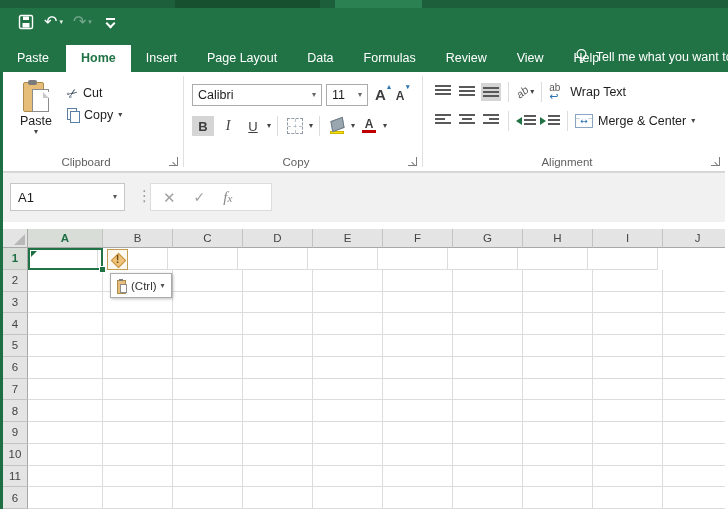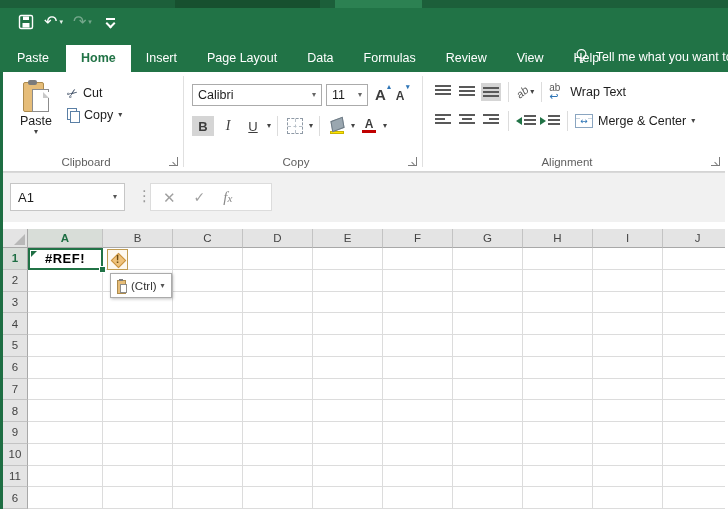--- a/index.html
+++ b/index.html
@@ -421,21 +421,20 @@
           <div class="rowhdr">6</div>
           <div class="rowhdr">7</div>
           <div class="rowhdr">8</div>
           <div class="rowhdr">9</div>
           <div class="rowhdr">10</div>
           <div class="rowhdr">11</div>
           <div class="rowhdr">6</div>
         </div>
       <div class="cellsArea" id="cellsArea">
           <div class="sheet-row">
-            <div class="cell err" style="width: 75px;">#REF!</div>
             <div class="cell" style="width: 70px;"></div>
             <div class="cell" style="width: 70px;"></div>
             <div class="cell" style="width: 70px;"></div>
             <div class="cell" style="width: 70px;"></div>
             <div class="cell" style="width: 70px;"></div>
             <div class="cell" style="width: 70px;"></div>
             <div class="cell" style="width: 70px;"></div>
             <div class="cell" style="width: 70px;"></div>
             <div class="cell" style="width: 70px;"></div>
           </div>

